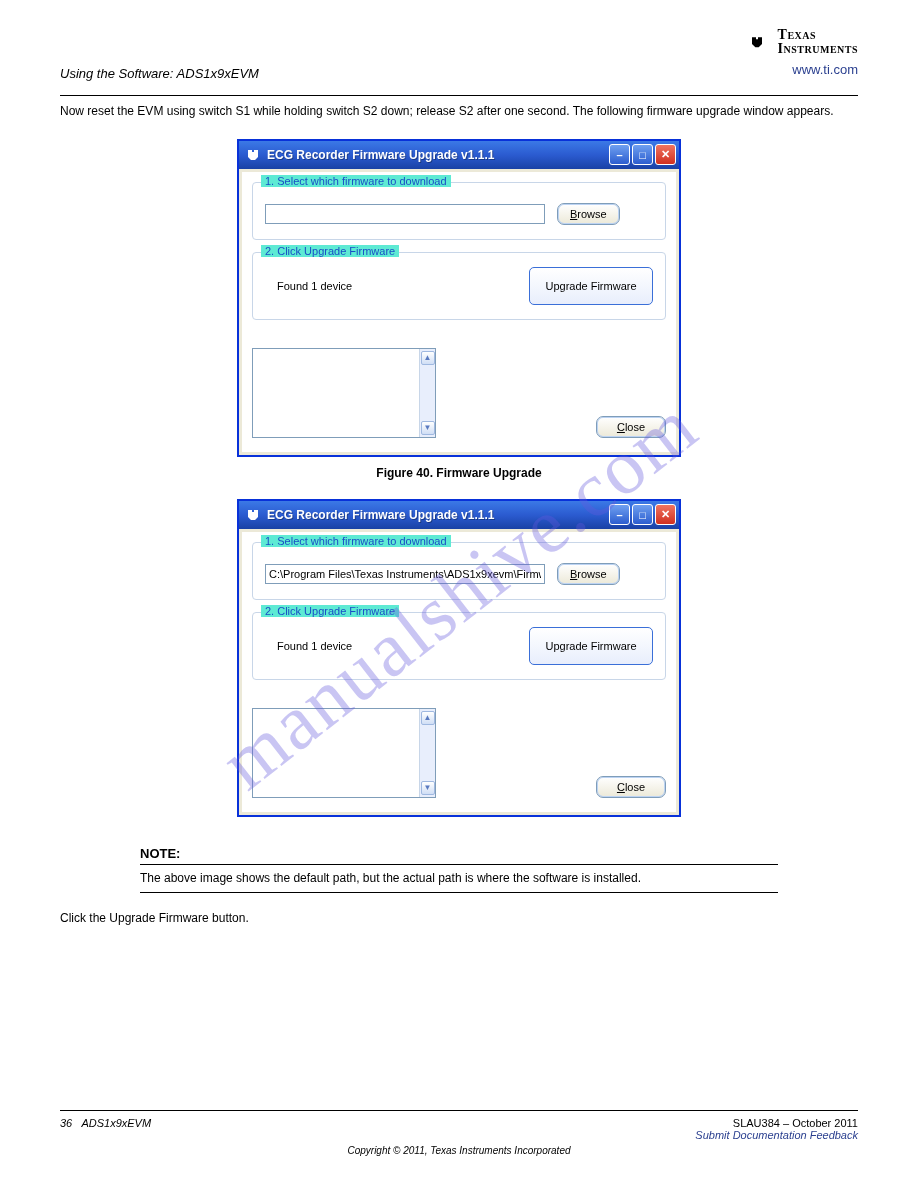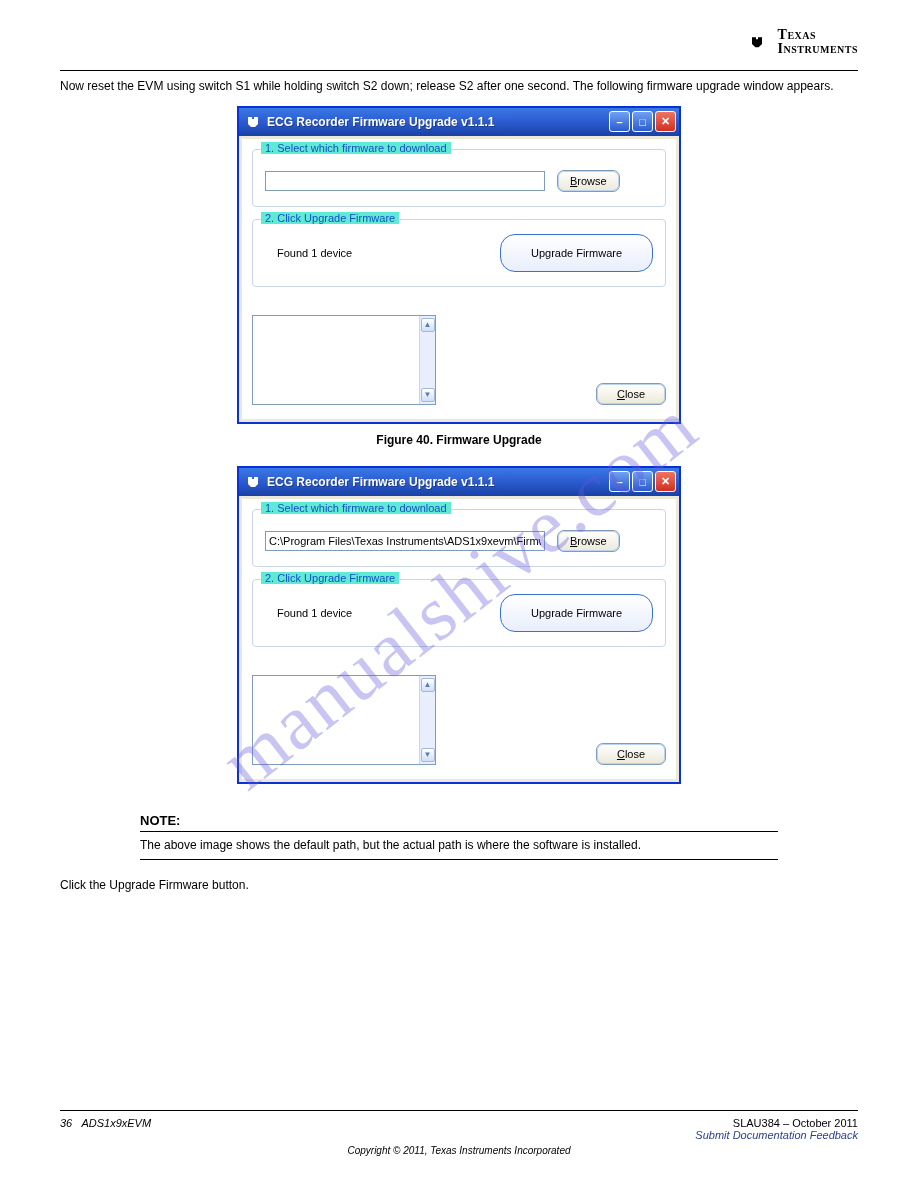--- a/index.html
+++ b/index.html
@@ -41,21 +41,21 @@
   .body-text { font-size: 12px; margin: 8px 0 4px 0; line-height: 1.3; }
   .fig-caption { text-align: center; font-size: 12px; font-weight: bold; margin: 8px 0 20px 0; }
   .note-block { margin: 30px 80px 0 80px; }
   .note-title { font-weight: bold; font-size: 13px; margin-bottom: 3px; }
   .note-hr { border: 0; border-top: 1px solid #000; margin: 0 0 6px 0; }
   .note-body { font-size: 12px; line-height: 1.3; }
 
   
   .dialog {
     width: 442px;
-    margin: 12px auto 10px auto;
+    margin: 20px auto 10px auto;
     border: 1px solid #0831d9;
     background: #ece9d8;
     box-shadow: 0 0 0 1px #0831d9;
   }
   .titlebar {
     height: 28px;
     background: linear-gradient(to bottom, #3b79e6 0%, #2b5bd0 50%, #1941a5 100%);
     display: flex;
     align-items: center;
     padding: 0 3px 0 6px;
@@ -131,24 +131,24 @@
   }
   .xp-btn .ul { text-decoration: underline; }
   .row-upgrade {
     display: flex;
     align-items: center;
     justify-content: space-between;
     margin-top: 4px;
   }
   .found-text { font-size: 11px; padding-left: 12px; }
   .upgrade-btn {
-    width: 153px; height: 38px;
+    width: 124px; height: 38px;
     border: 1px solid #3a6fd8;
     background: linear-gradient(to bottom,#fff,#e8eefc);
-    border-radius: 15px;
+    border-radius: 5px;
     font-size: 11px;
     cursor: pointer;
   }
   .log-row {
     display: flex;
     align-items: flex-end;
     gap: 160px;
     margin-top: 28px;
   }
   .log-box {
@@ -214,20 +214,24 @@
           <path d="M3 3 h6 v3 h3 v-3 h6 v10 l-5 5 h-5 l-5 -5 z" fill="#000"></path>
         </svg>
       </span>
       <span class="ti-text">
         <div class="t1">Texas</div>
         <div class="t2">Instruments</div>
       </span>
     </div>
   </div>
 
+  <div style="display:flex;justify-content:space-between;font-size:12px;margin-top:6px;">
+    <span class="section-head">Using the Software: ADS1x9xEVM</span>
+    <a class="site-link">www.ti.com</a>
+  </div>
   <hr class="hr">
 
   <p class="body-text">Now reset the EVM using switch S1 while holding switch S2 down; release S2 after one second. The following firmware upgrade window appears.</p>
 
   <div class="dialog">
     <div class="titlebar">
       <span class="titlebar-icon">
         <svg width="14" height="14" viewBox="0 0 14 14">
             <path d="M2 2 h4 v2 h2 v-2 h4 v7 l-3 3 h-4 l-3 -3 z" fill="#fff"></path>
           </svg>

